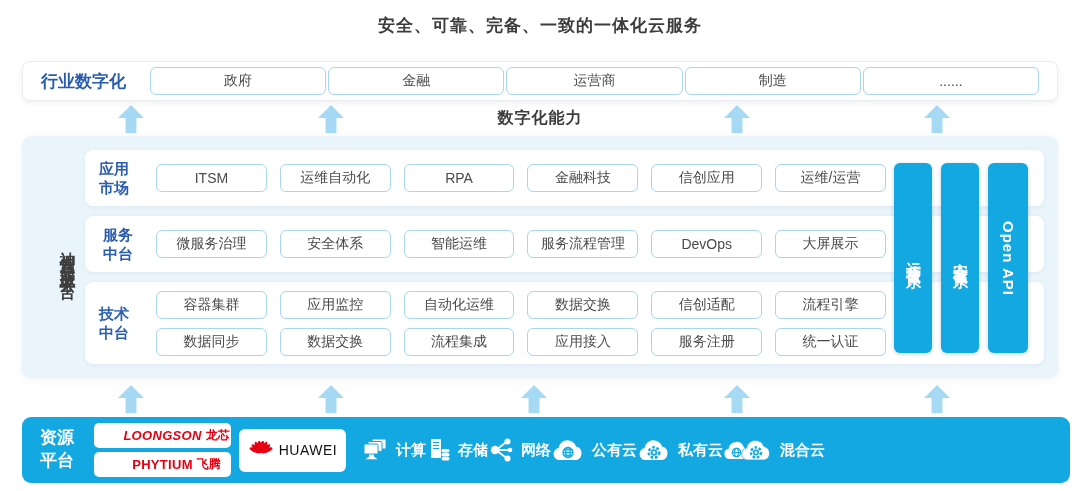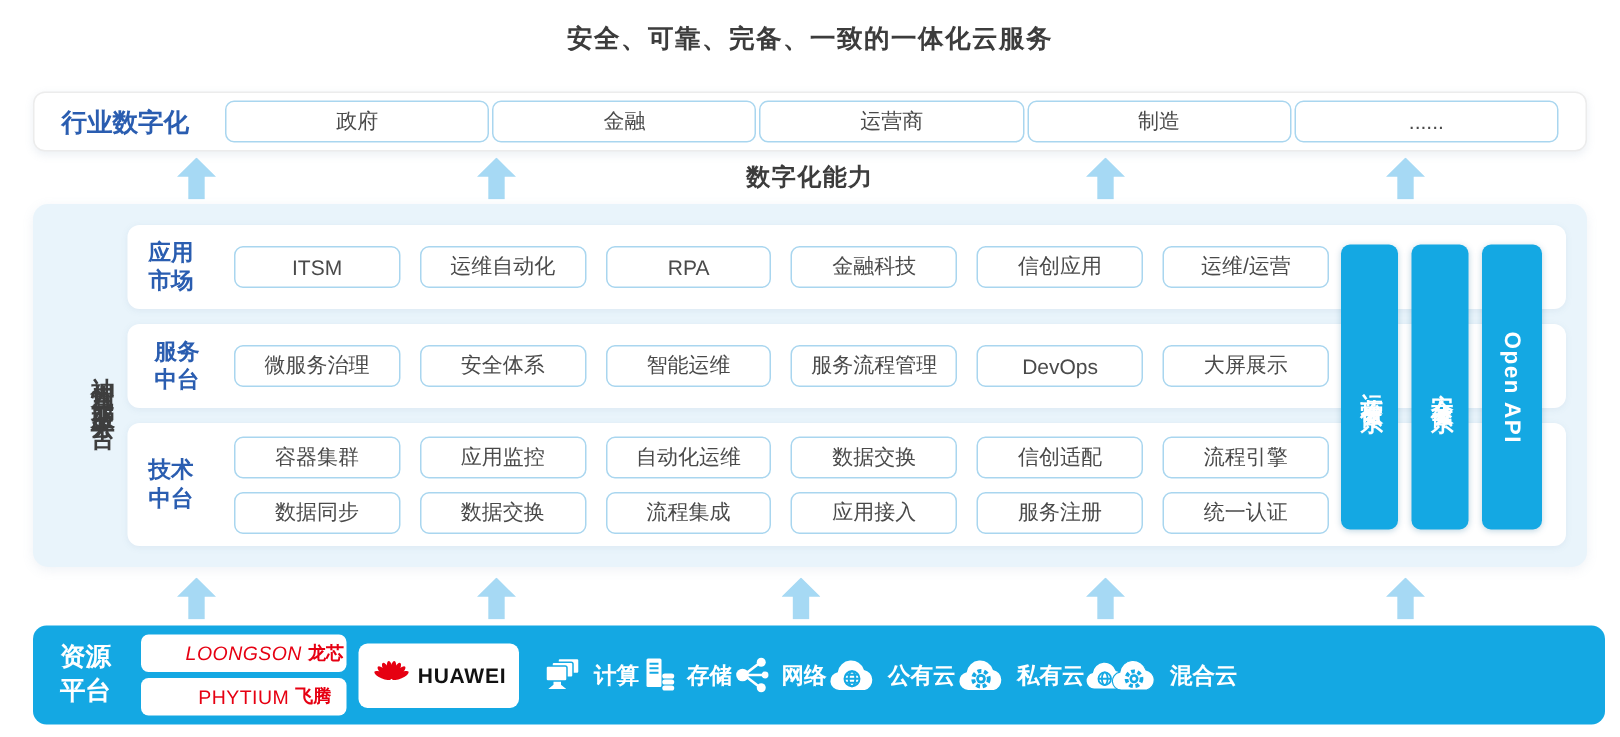--- a/index.html
+++ b/index.html
@@ -57,26 +57,26 @@
 
   
   .resources { position:absolute; left:22px; top:417px; width:1048px; height:66px;
                background:#14a8e3; border-radius:9px; display:flex; align-items:center;
                padding:0 16px 0 18px; }
   .res-label { color:#fff; font-weight:700; font-size:17px; width:38px; line-height:1.35;
                margin-right:16px; }
   .vendor-col { display:flex; flex-direction:column; gap:4px; }
   .vendor-box { width:137px; height:25px; background:#fff; border-radius:5px;
                 display:flex; align-items:center; justify-content:center; gap:4px; }
-  .v-en { color:#e60012; font-weight:400; font-size:13px; font-style:italic; letter-spacing:.3px;margin-left:28px; }
+  .v-en { color:#e60012; font-weight:700; font-size:13px; font-style:italic; letter-spacing:.3px;margin-left:28px; }
   .v-en-upright { font-style:normal; }
   .v-zh { color:#e60012; font-weight:700; font-size:12px; }
   .huawei-box { width:107px; height:43px; background:#fff; border-radius:6px; margin-left:8px;
                 display:flex; align-items:center; justify-content:center; gap:5px; }
-  .huawei-text { color:#111; font-weight:700; font-size:14px; letter-spacing:.5px; }
+  .huawei-text { color:#111; font-weight:400; font-size:14px; letter-spacing:.5px; }
   .services { flex:1; display:flex; justify-content:flex-start; align-items:center;
               margin-left:16px; }
   .svc { display:flex; align-items:center; gap:7px; }
   .svc-label { color:#fff; font-size:15px; font-weight:600; white-space:nowrap; }
 </style>
 </head>
 <body>
 
 <div class="canvas">
 

